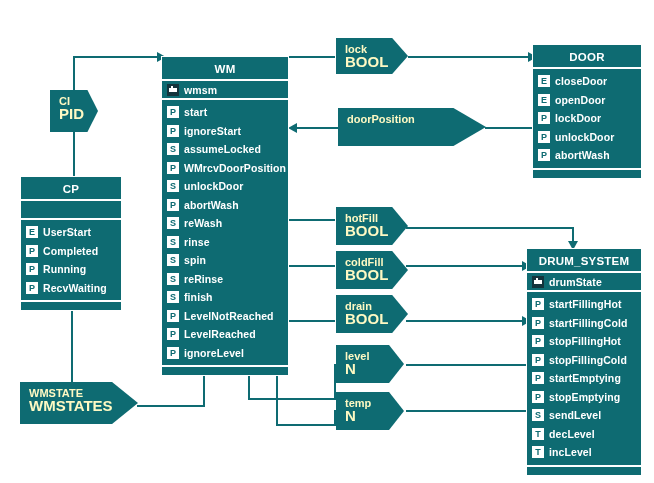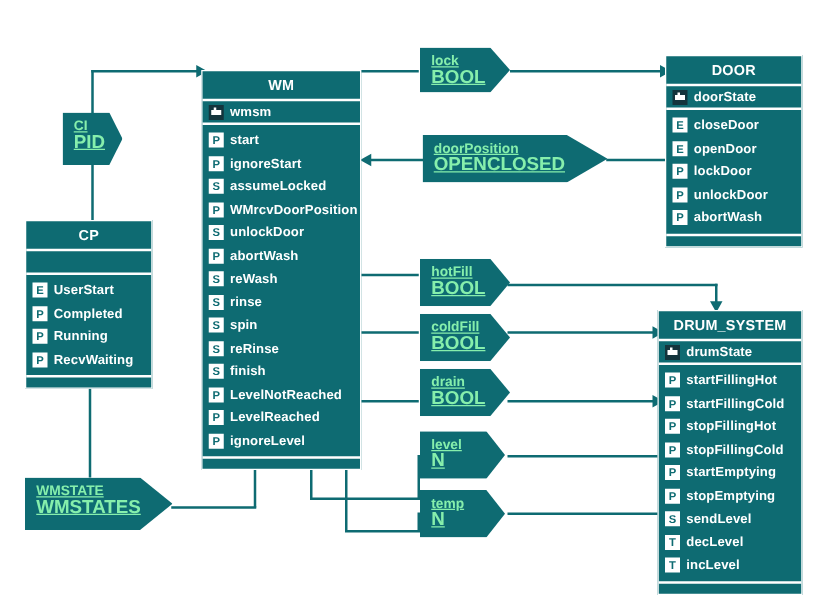--- a/index.html
+++ b/index.html
@@ -30,23 +30,23 @@
   .badge.sm{background:#13343c;position:relative;}
   .badge.sm::after{
     content:"";position:absolute;left:2px;top:4px;width:8px;height:4px;
     background:#ffffff;
   }
   .badge.sm::before{
     content:"";position:absolute;left:4px;top:2px;width:2px;height:2px;background:#ffffff;
   }
 
   
-  .sig{position:absolute;background:#0e6b72;color:#86efac;box-sizing:border-box;
+  .sig{position:absolute;background:#0e6b72;color:#fef9c3;box-sizing:border-box;
        clip-path:polygon(0 0, 78% 0, 100% 50%, 78% 100%, 0 100%);
-       padding:5px 0 0 9px;text-decoration:underline;}
+       padding:5px 0 0 9px;}
   .sig .n{display:block;font-size:11px;font-weight:bold;line-height:13px;white-space:nowrap;}
   .sig .t{display:block;font-size:15px;font-weight:bold;line-height:12px;white-space:nowrap;}
 
   
   .h{position:absolute;height:2px;background:#0e6b72;}
   .v{position:absolute;width:2px;background:#0e6b72;}
   .arw{position:absolute;width:0;height:0;}
   .arw.r{border-top:5px solid transparent;border-bottom:5px solid transparent;border-left:9px solid #0e6b72;}
   .arw.l{border-top:5px solid transparent;border-bottom:5px solid transparent;border-right:9px solid #0e6b72;}
   .arw.u{border-left:5px solid transparent;border-right:5px solid transparent;border-bottom:9px solid #0e6b72;}
@@ -169,24 +169,20 @@
       <div class="row">
           <span class="badge">P</span>
           <span class="lbl">ignoreLevel</span>
         </div>
     </div>
     <div class="foot"></div>
   </div>
 
   <div class="block" style="left:532px;top:44px;width:110px;">
     <div class="hdr">DOOR</div>
-    <div class="sm-row">
-      <span class="badge sm"></span>
-      <span class="lbl">doorState</span>
-    </div>
     <div class="members">
       <div class="row">
           <span class="badge">E</span>
           <span class="lbl">closeDoor</span>
         </div>
       <div class="row">
           <span class="badge">E</span>
           <span class="lbl">openDoor</span>
         </div>
       <div class="row">
@@ -281,21 +277,20 @@
     <span class="t">PID</span>
   </div>
 
   <div class="sig" style="left:336px;top:38px;width:72px;height:36px;">
     <span class="n">lock</span>
     <span class="t">BOOL</span>
   </div>
 
   <div class="sig" style="left:338px;top:108px;width:148px;height:38px;">
     <span class="n">doorPosition</span>
-    <span class="t">OPENCLOSED</span>
   </div>
 
   <div class="sig" style="left:336px;top:207px;width:72px;height:38px;">
     <span class="n">hotFill</span>
     <span class="t">BOOL</span>
   </div>
 
   <div class="sig" style="left:336px;top:251px;width:72px;height:38px;">
     <span class="n">coldFill</span>
     <span class="t">BOOL</span>

